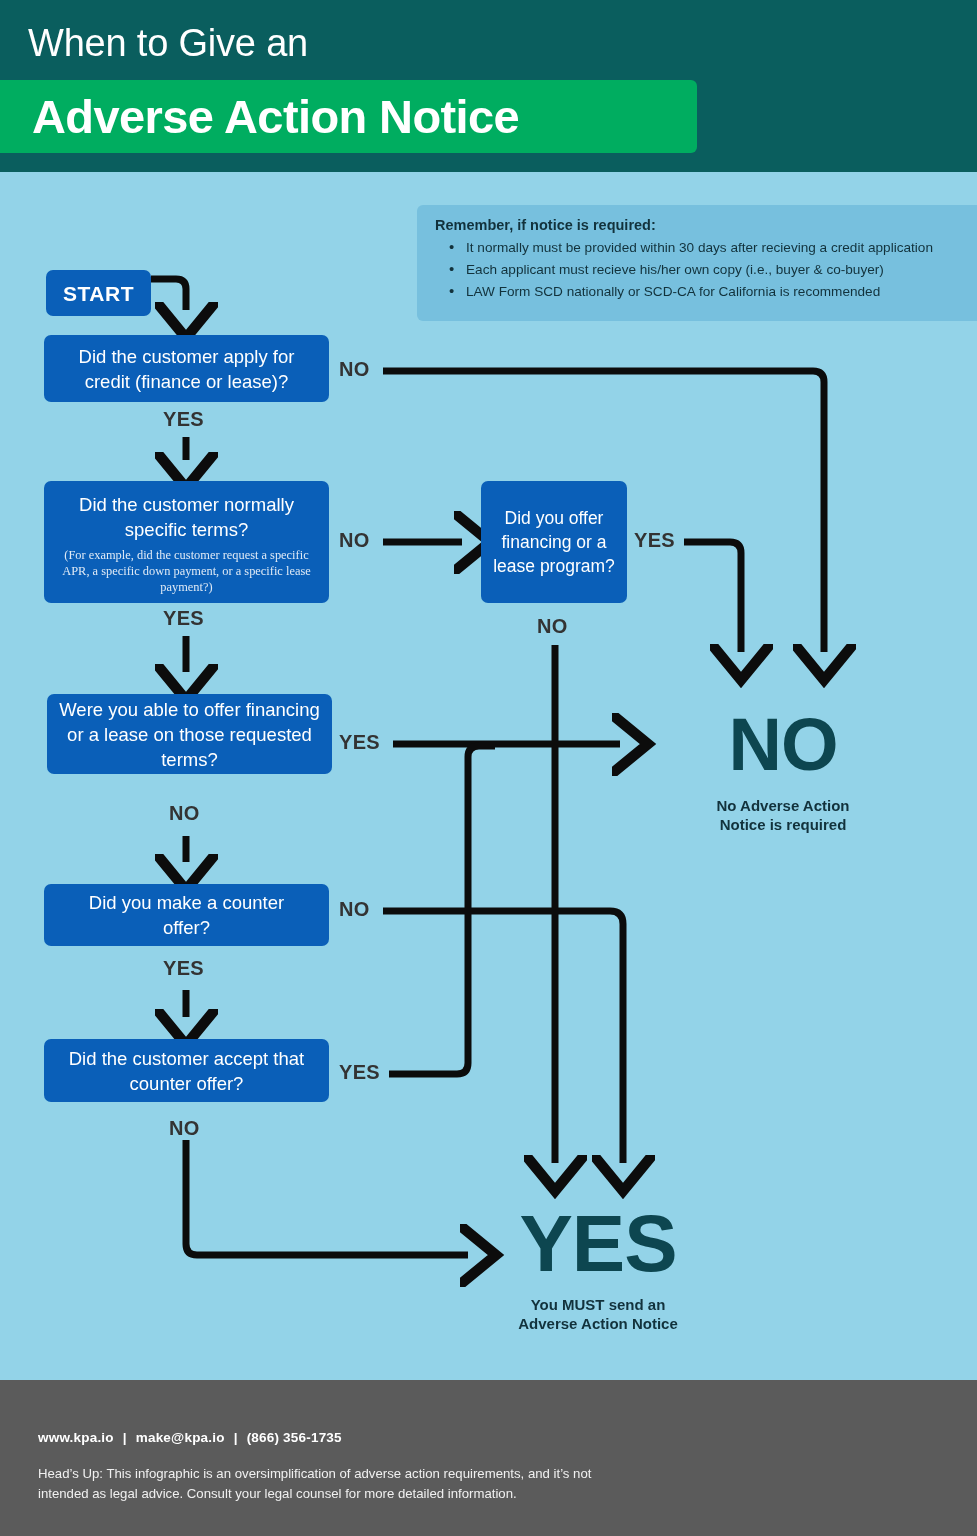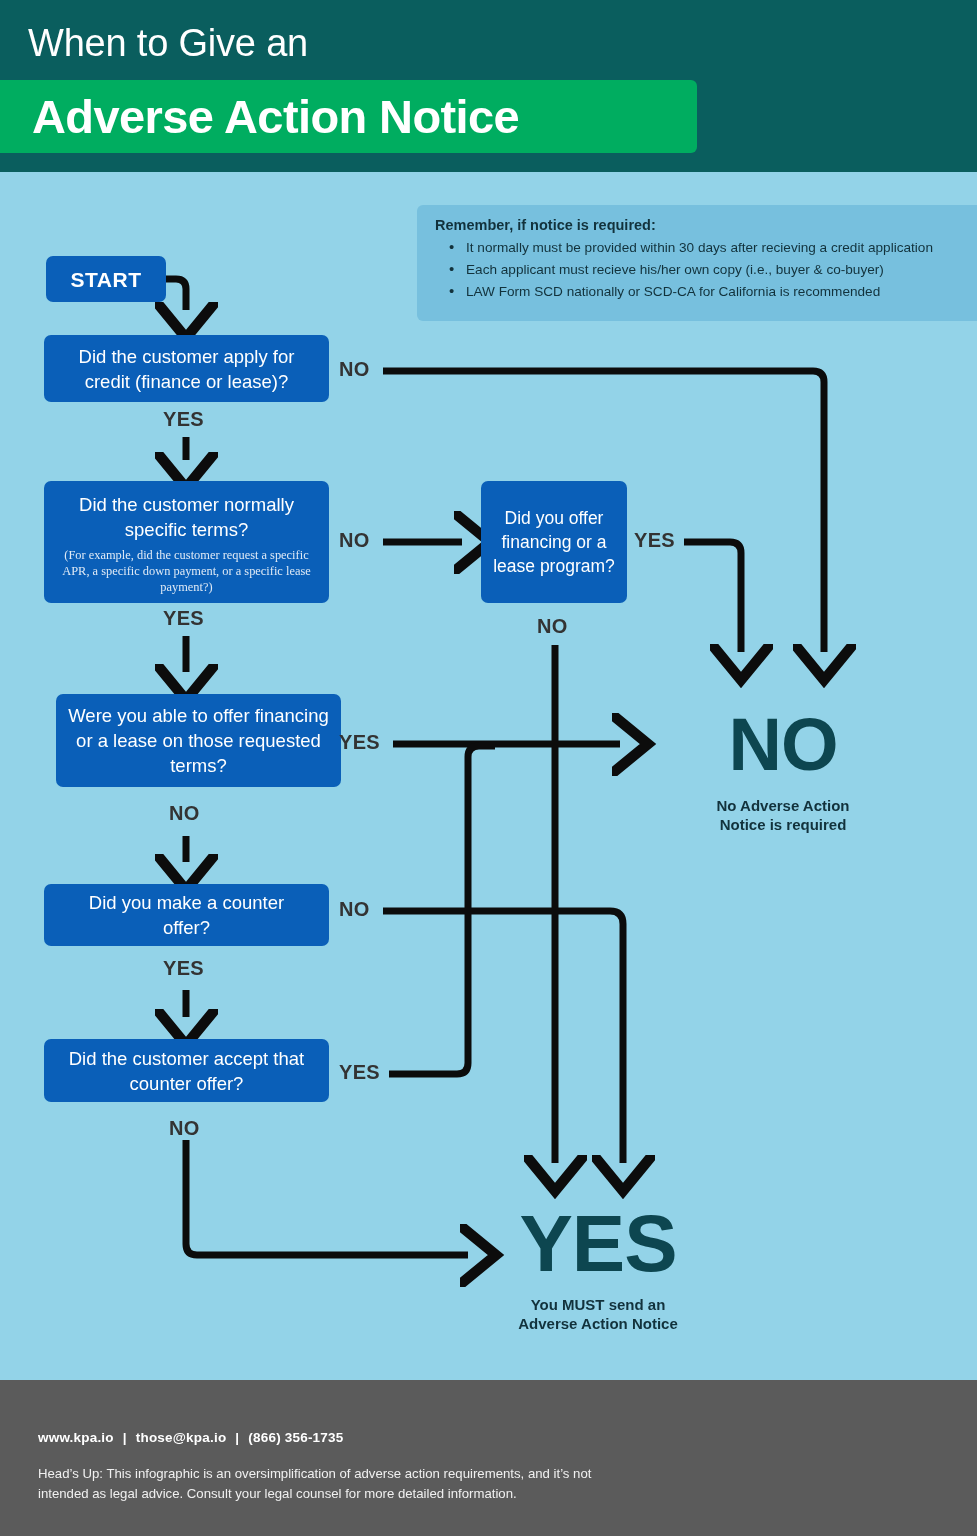--- a/index.html
+++ b/index.html
@@ -53,27 +53,27 @@
     position:absolute;background:#0a5fb8;border-radius:7px;
     color:#ffffff;display:flex;flex-direction:column;
     align-items:center;justify-content:center;text-align:center;
     box-sizing:border-box;
   }
   .fbox .main{font-size:18.5px;line-height:25px;font-weight:400;}
   .fbox .sub{
     font-family:"Liberation Serif", serif;
     font-size:12.4px;line-height:16px;margin-top:5px;color:#dfeaf6;
   }
-  #box-start{left:46px;top:256px;width:120px;height:46px;}
+  #box-start{left:46px;top:270px;width:105px;height:46px;}
   #box-start .main{font-size:21px;font-weight:bold;letter-spacing:0.5px;}
   #box-apply{left:44px;top:335px;width:285px;height:67px;padding:0 14px;}
   #box-terms{left:44px;top:481px;width:285px;height:122px;padding:8px 12px 6px;}
   #box-offer{left:481px;top:481px;width:146px;height:122px;padding:0 10px;}
   #box-offer .main{font-size:17.5px;line-height:24px;}
-  #box-able{left:56px;top:694px;width:285px;height:93px;padding:0 12px;}
+  #box-able{left:47px;top:694px;width:285px;height:80px;padding:0 12px;}
   #box-counter{left:44px;top:884px;width:285px;height:62px;padding:0 30px;}
   #box-accept{left:44px;top:1039px;width:285px;height:63px;padding:0 14px;}
 
   
   .elabel{
     position:absolute;font-size:20px;font-weight:bold;color:#333333;
     letter-spacing:0.3px;
   }
 
   
@@ -210,19 +210,19 @@
   </div>
 
   <div class="outcome" id="outcome-yes">
     <div class="big">YES</div>
     <div class="cap">You MUST send an</div>
     <div class="cap" style="margin-top:0;">Adverse Action Notice</div>
   </div>
 
   <div id="footer">
     <div id="footer-contact">
-      <span>www.kpa.io</span><span class="sep">|</span><span>those@kpa.io</span><span class="sep">|</span><span>(866) 356-1735</span>
+      <span>www.kpa.io</span><span class="sep">|</span><span>make@kpa.io</span><span class="sep">|</span><span>(866) 356-1735</span>
     </div>
     <div id="footer-disclaimer">Head’s Up: This infographic is an oversimplification of adverse action requirements, and it’s not intended as legal advice. Consult your legal counsel for more detailed information.</div>
 
   </div>
 
 </div>
 
 </body></html>

